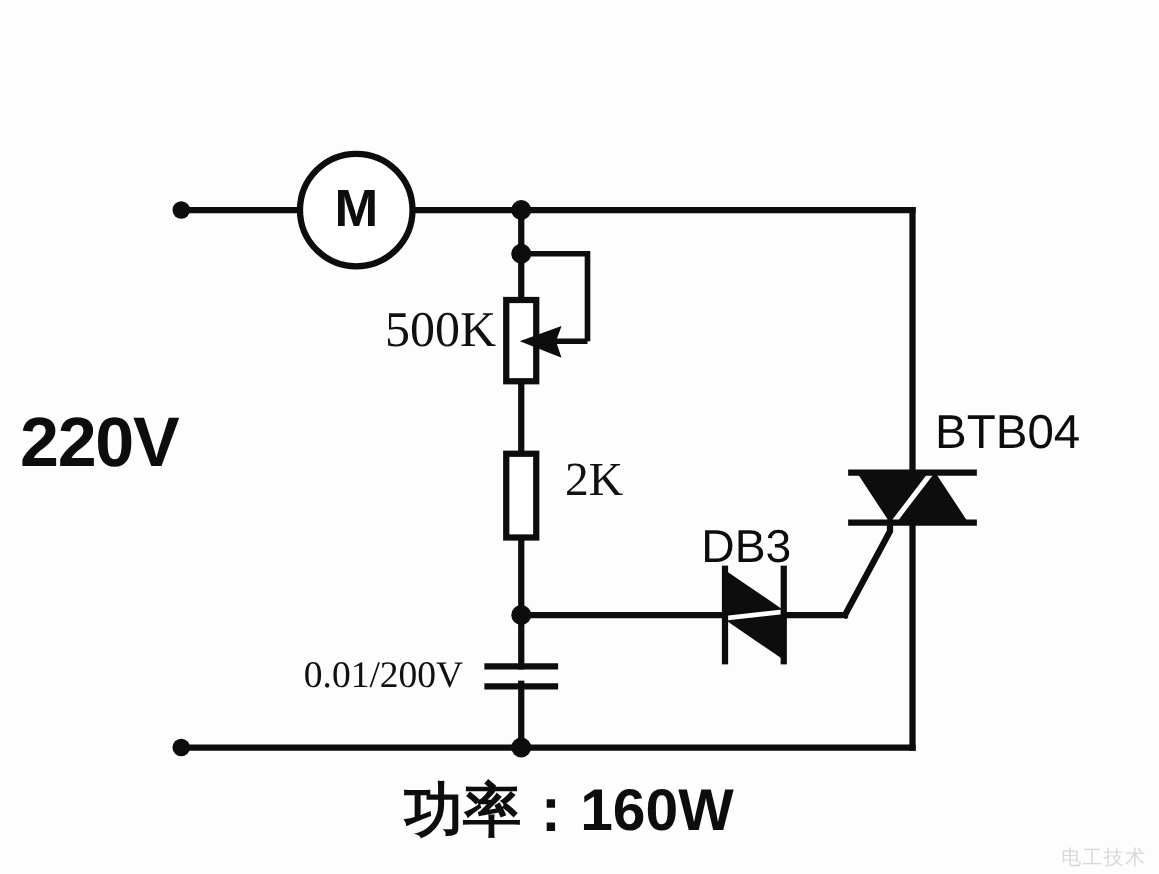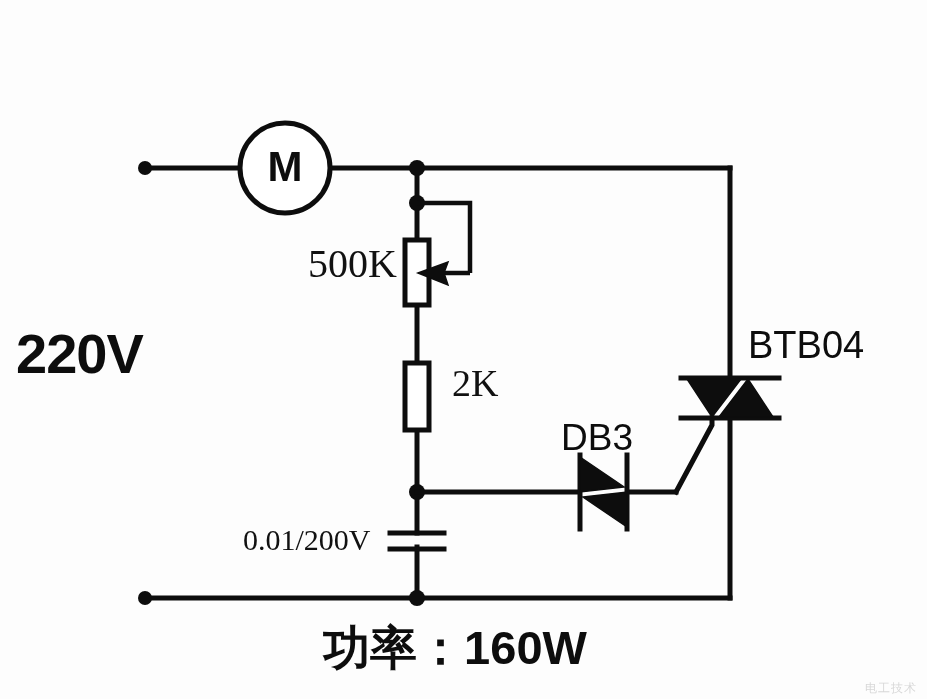--- a/index.html
+++ b/index.html
@@ -89,21 +89,21 @@
   .lbl-power {
     font-size: 47px;
     font-weight: bold;
     text-anchor: middle;
     fill: #0d0d0d;
   }
   .watermark {
     position: absolute;
     right: 10px;
     bottom: 2px;
-    font-size: 12px;
+    font-size: 16px;
     color: #d8d8d8;
     font-family: "Liberation Sans", sans-serif;
     letter-spacing: 1px;
     user-select: none;
   }
 </style>
 </head>
 <body>
 
 <div id="canvas">

